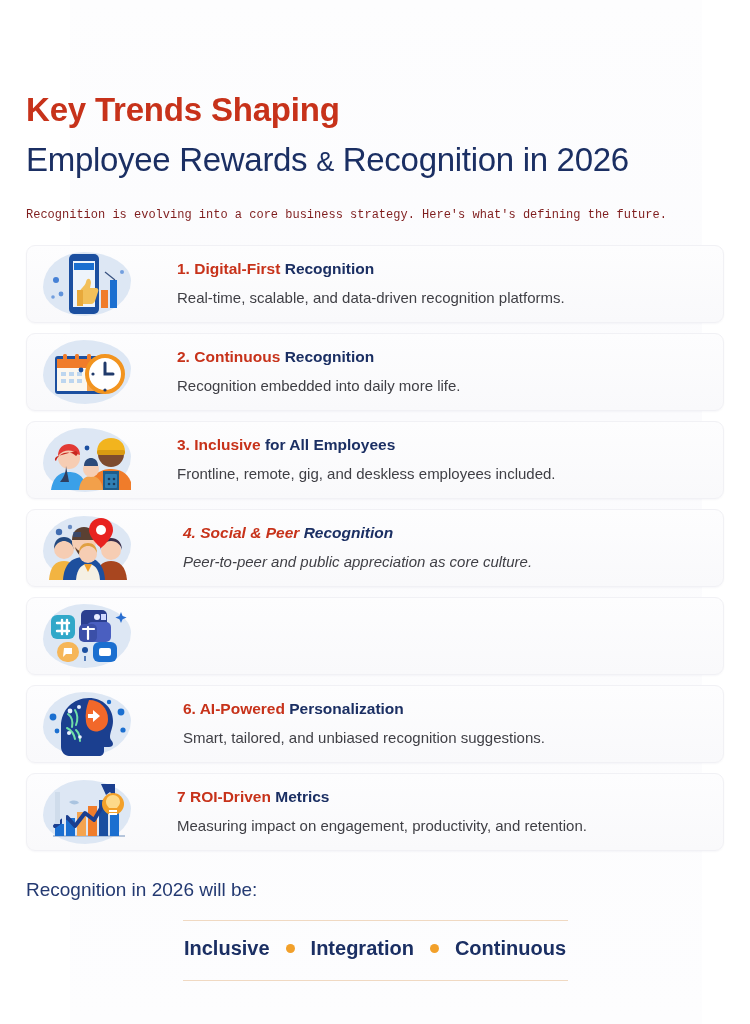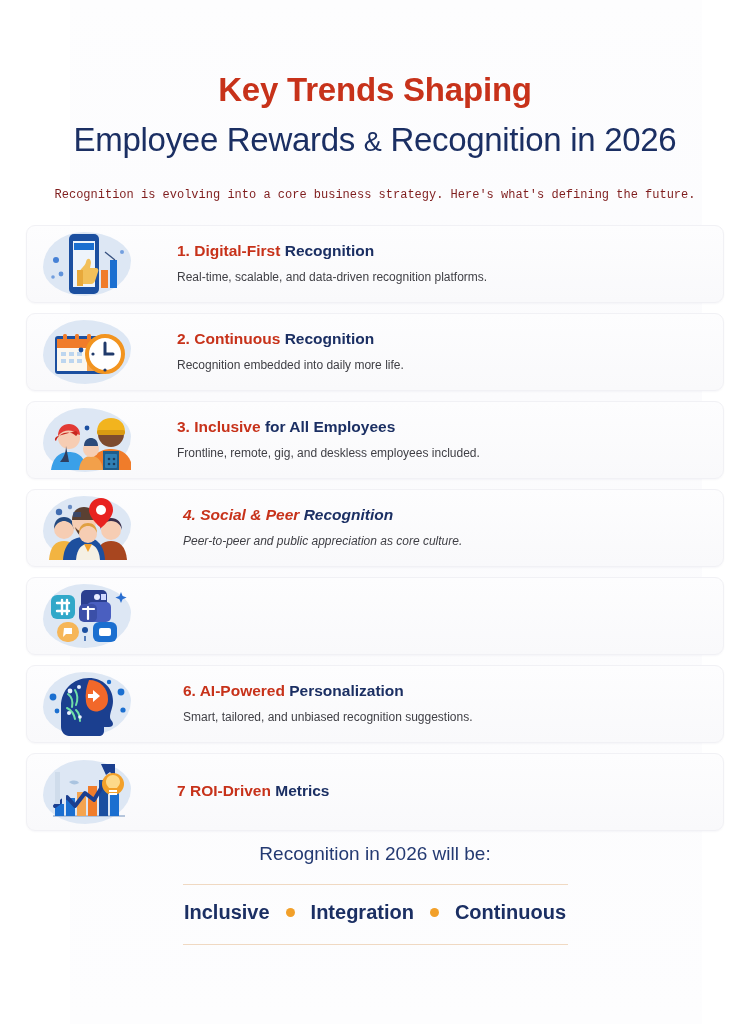--- a/index.html
+++ b/index.html
@@ -19,21 +19,21 @@
     position: absolute;
     left: 70px; top: 0; width: 632px; height: 1024px;
     background: linear-gradient(180deg,#fdfdfe 0%,#fbfbfd 40%,#fdfdfe 100%);
   }
   .content {
     position: relative;
     padding: 0 26px;
   }
 
   
-  .header { padding-top: 72px; text-align: center; }
+  .header { padding-top: 92px; }
   .title-line1 {
     color: #c7321a;
     font-size: 33px;
     font-weight: bold;
     letter-spacing: -0.2px;
     line-height: 1.1;
   }
   .title-line2 {
     color: #1b2f63;
     font-size: 33px;
@@ -85,34 +85,34 @@
     font-size: 15.5px;
     font-weight: bold;
     line-height: 1.2;
     white-space: nowrap;
   }
   .t-red { color: #c7321a; }
   .t-navy { color: #1b2f63; }
   .card-desc {
     margin-top: 9px;
     color: #3f3f45;
-    font-size: 12px;
+    font-size: 15px;
     line-height: 1.3;
   }
   
   .card:nth-child(1) .card-text { padding-left: 6px; }
   .card:nth-child(2) .card-text { padding-left: 6px; }
   .card:nth-child(3) .card-text { padding-left: 6px; }
   .card:nth-child(4) .card-text { padding-left: 12px; font-style: italic; }
   .card:nth-child(5) .card-text { padding-left: 6px; }
   .card:nth-child(6) .card-text { padding-left: 12px; }
   .card:nth-child(7) .card-text { padding-left: 6px; }
 
   
-  .footer { margin-top: 12px; text-align: center; }
+  .footer { margin-top: 28px; }
   .footer-head {
     color: #243a72;
     font-size: 19px;
     line-height: 1.2;
   }
   .rule {
     width: 385px;
     height: 1px;
     margin: 18px auto 0;
     background: #f0d9c2;
@@ -343,20 +343,21 @@
             <path d="M63 24c0-4 3-7 7-7s7 3 7 7c0 3-2 4-3 6h-8c-1-2-3-3-3-6z" fill="#fdd98a"></path>
             <rect x="66" y="32" width="8" height="2" fill="#fff"></rect>
             <rect x="66" y="35" width="8" height="2" fill="#fff"></rect>
             <rect x="12" y="14" width="5" height="32" fill="#cfdceb"></rect>
             <rect x="19" y="22" width="4" height="24" fill="#dde7f4"></rect>
             <path d="M26 24c4-2 8-2 10 1-3 2-7 2-10-1z" fill="#aac4e0"></path>
           </svg>
         </div>
         <div class="card-text">
           <div class="card-title"><span class="t-red">7</span> <span class="t-red">ROI-Driven</span> <span class="t-navy">Metrics</span></div>
+          <div class="card-desc">Measuring impact on engagement, productivity, and retention.</div>
         </div>
       </div>
 
     </div>
 
     <div class="footer">
       <div class="footer-head">Recognition in 2026 will be:</div>
       <div class="rule"></div>
       <div class="pillars">
         <span class="pillar">Inclusive</span>

